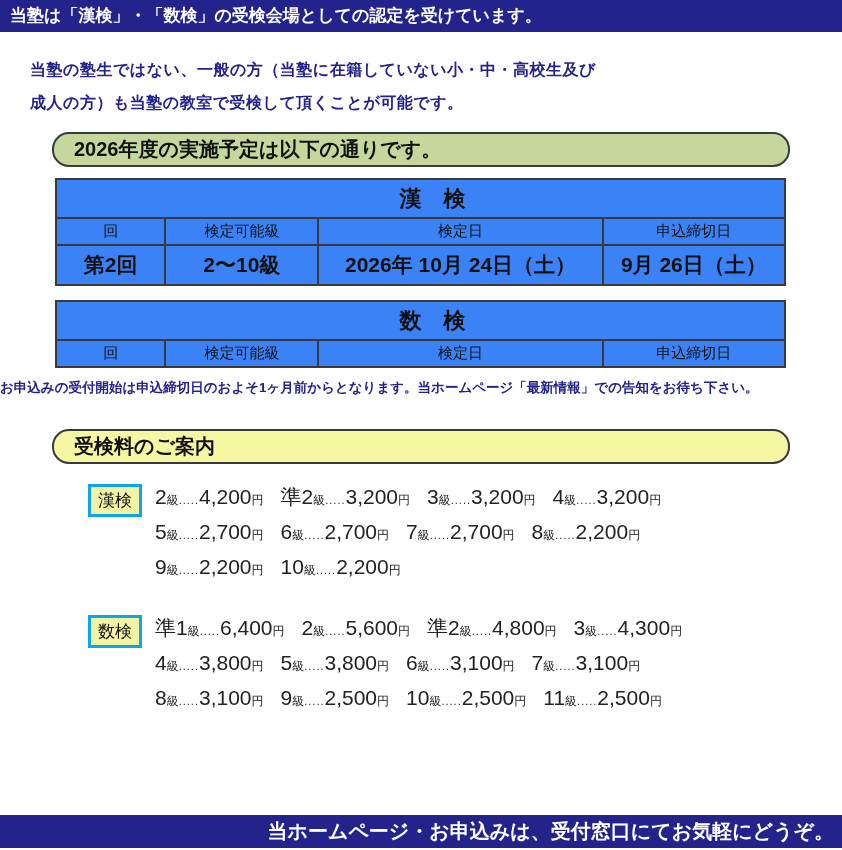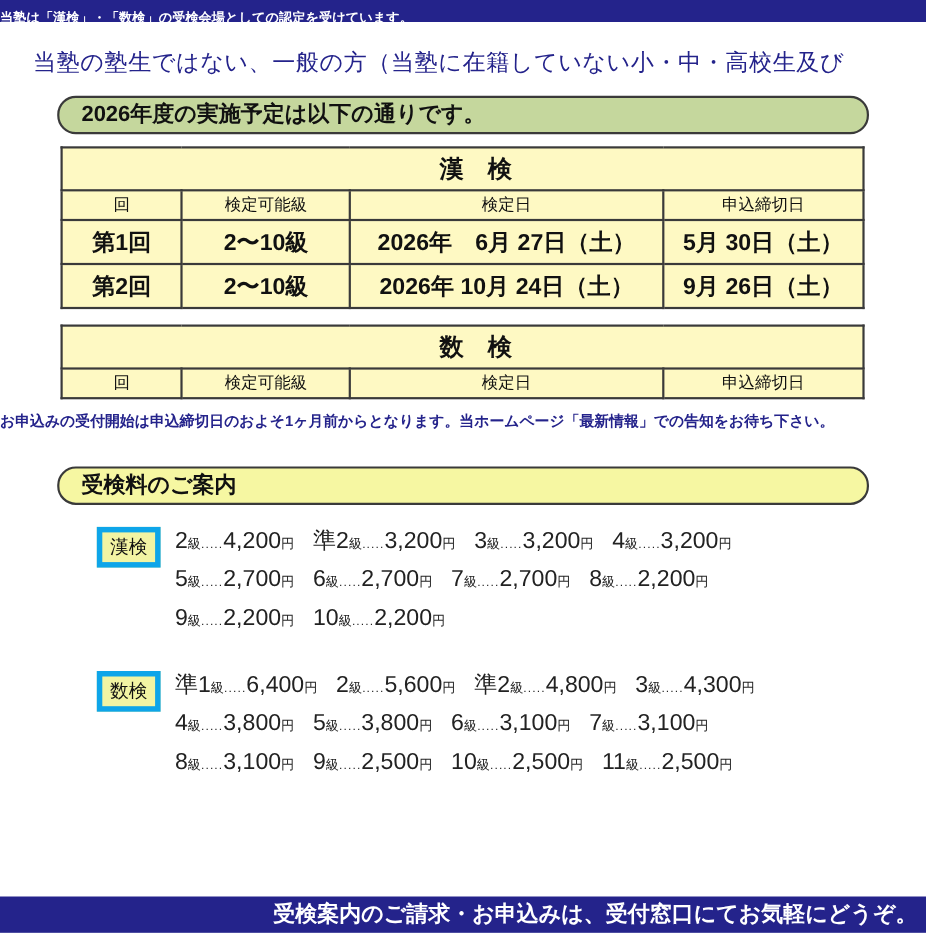--- a/index.html
+++ b/index.html
@@ -2,52 +2,52 @@
 <html style="--navy: #24238b; --green: #c5d79d; --pale_yellow: #f6f7a2; --label_yellow: #f2f4a3; --border: #3a3a3a;"><head>
 <meta charset="utf-8">
 <style>
   html,body{margin:0;padding:0;background:#ffffff;}
   body{
     width:842px;height:850px;overflow:hidden;position:relative;
     font-family:"Liberation Sans","DejaVu Sans",sans-serif;
     -webkit-font-smoothing:antialiased;
   }
   .top-banner{
-    background:var(--navy);color:#ffffff;height:20px;line-height:32px;
-    font-size:12px;font-weight:bold;
+    background:var(--navy);color:#ffffff;height:32px;line-height:32px;
+    font-size:17px;font-weight:bold;padding-left:10px;
   }
   .intro{
     margin:21px 0 0 30px;color:var(--navy);
-    font-size:21px;font-weight:normal;line-height:33px;letter-spacing:0.5px;
+    font-size:16px;font-weight:bold;line-height:33px;letter-spacing:0.5px;
   }
   .pill{
     margin:15px 52px 0 52px;height:31px;line-height:31px;
     border:2px solid var(--border);border-radius:17px;
     font-size:20px;font-weight:bold;color:#111;padding-left:20px;
   }
   .green-pill{background:var(--green);margin-top:13px;}
   .yellow-pill{background:var(--pale_yellow);margin-top:32px;}
   .table-wrap{margin:11px 56px 0 55px;}
   .table-wrap + .table-wrap{margin-top:14px;}
   table.sched{border-collapse:collapse;width:100%;table-layout:fixed;}
-  table.sched td{border:2px solid var(--border);text-align:center;vertical-align:middle;background:#fef9c3;}
+  table.sched td{border:2px solid var(--border);text-align:center;vertical-align:middle;background:#3b82f6;}
   td.title-cell{
     background:var(--green);text-align:left;padding:3px 0 3px 24px;
     font-size:22px;font-weight:bold;height:31px;color:#111;
   }
   td.head-cell{font-size:15px;font-weight:normal;padding:3px 0;color:#111;}
   td.data-cell{font-size:21px;font-weight:bold;padding:5px 0;color:#111;}
   .app-note{
     margin-top:11px;text-align:left;color:var(--navy);
     font-size:13.5px;font-weight:bold;
   }
   .fees{display:flex;align-items:flex-start;margin:17px 0 0 88px;color:#222;}
   .fees + .fees{margin-top:26px;}
   .fee-label{
-    background:var(--label_yellow);border:5px solid #0ea5e9;
+    background:var(--label_yellow);border:3px solid #0ea5e9;
     font-size:17px;padding:2px 7px;margin:3px 13px 0 0;white-space:nowrap;color:#111;
   }
   .fee-line{line-height:31px;white-space:nowrap;}
   .fee-item{margin-right:17px;}
   .fee-n{font-size:21px;}
   .fee-sm{font-size:12px;}
   .fee-dots{font-size:11px;letter-spacing:1px;}
   .bottom-banner{
     position:absolute;left:0;right:0;bottom:2px;height:33px;line-height:33px;
     background:var(--navy);color:#ffffff;text-align:right;
@@ -56,20 +56,21 @@
 </style>
 </head>
 <body>
 
 <div class="top-banner">
   <span>当塾は「漢検」・「数検」の受検会場としての認定を受けています。</span>
 </div>
 
 <div class="intro">
   <div>当塾の塾生ではない、一般の方（当塾に在籍していない小・中・高校生及び</div>
+  <div>成人の方）も当塾の教室で受検して頂くことが可能です。</div>
 </div>
 
 <div class="pill green-pill">
   <span>2026年度の実施予定は以下の通りです。</span>
 </div>
 
 <div class="table-wrap">
     <table class="sched">
       <colgroup>
         <col style="width: 15%;">
@@ -79,26 +80,20 @@
       </colgroup>
       <tbody>
         <tr>
           <td colspan="4" class="title-cell">漢　検</td>
         </tr>
         <tr>
           <td class="head-cell">回</td>
           <td class="head-cell">検定可能級</td>
           <td class="head-cell">検定日</td>
           <td class="head-cell">申込締切日</td>
-        </tr>
-        <tr>
-          <td class="data-cell">第1回</td>
-          <td class="data-cell">2〜10級</td>
-          <td class="data-cell">2026年　6月 27日（土）</td>
-          <td class="data-cell">5月 30日（土）</td>
         </tr>
         <tr>
           <td class="data-cell">第2回</td>
           <td class="data-cell">2〜10級</td>
           <td class="data-cell">2026年 10月 24日（土）</td>
           <td class="data-cell">9月 26日（土）</td>
         </tr>
       </tbody>
     </table>
   </div>
@@ -141,14 +136,14 @@
 <div class="fees">
     <span class="fee-label">数検</span>
     <div>
       <div class="fee-line"><span class="fee-item"><span class="fee-n">準1</span><span class="fee-sm">級</span><span class="fee-dots">.....</span><span class="fee-n">6,400</span><span class="fee-sm">円</span></span><span class="fee-item"><span class="fee-n">2</span><span class="fee-sm">級</span><span class="fee-dots">.....</span><span class="fee-n">5,600</span><span class="fee-sm">円</span></span><span class="fee-item"><span class="fee-n">準2</span><span class="fee-sm">級</span><span class="fee-dots">.....</span><span class="fee-n">4,800</span><span class="fee-sm">円</span></span><span class="fee-item"><span class="fee-n">3</span><span class="fee-sm">級</span><span class="fee-dots">.....</span><span class="fee-n">4,300</span><span class="fee-sm">円</span></span></div>
       <div class="fee-line"><span class="fee-item"><span class="fee-n">4</span><span class="fee-sm">級</span><span class="fee-dots">.....</span><span class="fee-n">3,800</span><span class="fee-sm">円</span></span><span class="fee-item"><span class="fee-n">5</span><span class="fee-sm">級</span><span class="fee-dots">.....</span><span class="fee-n">3,800</span><span class="fee-sm">円</span></span><span class="fee-item"><span class="fee-n">6</span><span class="fee-sm">級</span><span class="fee-dots">.....</span><span class="fee-n">3,100</span><span class="fee-sm">円</span></span><span class="fee-item"><span class="fee-n">7</span><span class="fee-sm">級</span><span class="fee-dots">.....</span><span class="fee-n">3,100</span><span class="fee-sm">円</span></span></div>
       <div class="fee-line"><span class="fee-item"><span class="fee-n">8</span><span class="fee-sm">級</span><span class="fee-dots">.....</span><span class="fee-n">3,100</span><span class="fee-sm">円</span></span><span class="fee-item"><span class="fee-n">9</span><span class="fee-sm">級</span><span class="fee-dots">.....</span><span class="fee-n">2,500</span><span class="fee-sm">円</span></span><span class="fee-item"><span class="fee-n">10</span><span class="fee-sm">級</span><span class="fee-dots">.....</span><span class="fee-n">2,500</span><span class="fee-sm">円</span></span><span class="fee-item"><span class="fee-n">11</span><span class="fee-sm">級</span><span class="fee-dots">.....</span><span class="fee-n">2,500</span><span class="fee-sm">円</span></span></div>
     </div>
   </div>
 
 <div class="bottom-banner">
-  <span>受検案内のご請求・お申込みは、受付窓口にてお気軽にどうぞ。</span>
+  <span>当ホームページ・お申込みは、受付窓口にてお気軽にどうぞ。</span>
 </div>
 
 </body></html>

